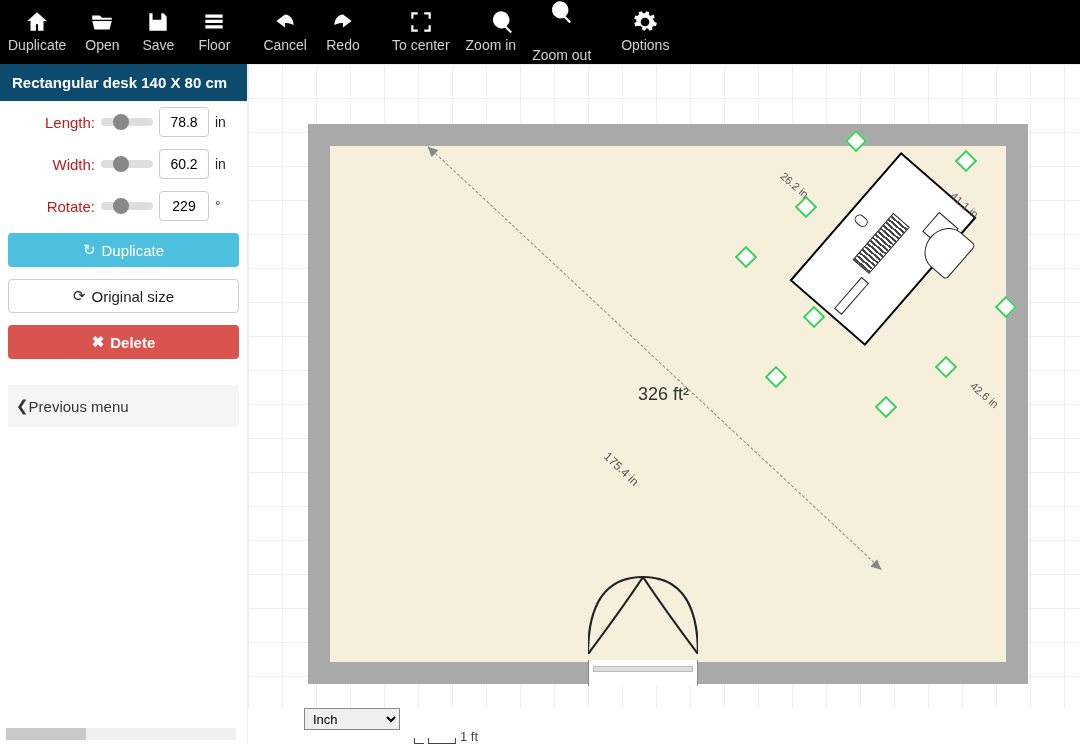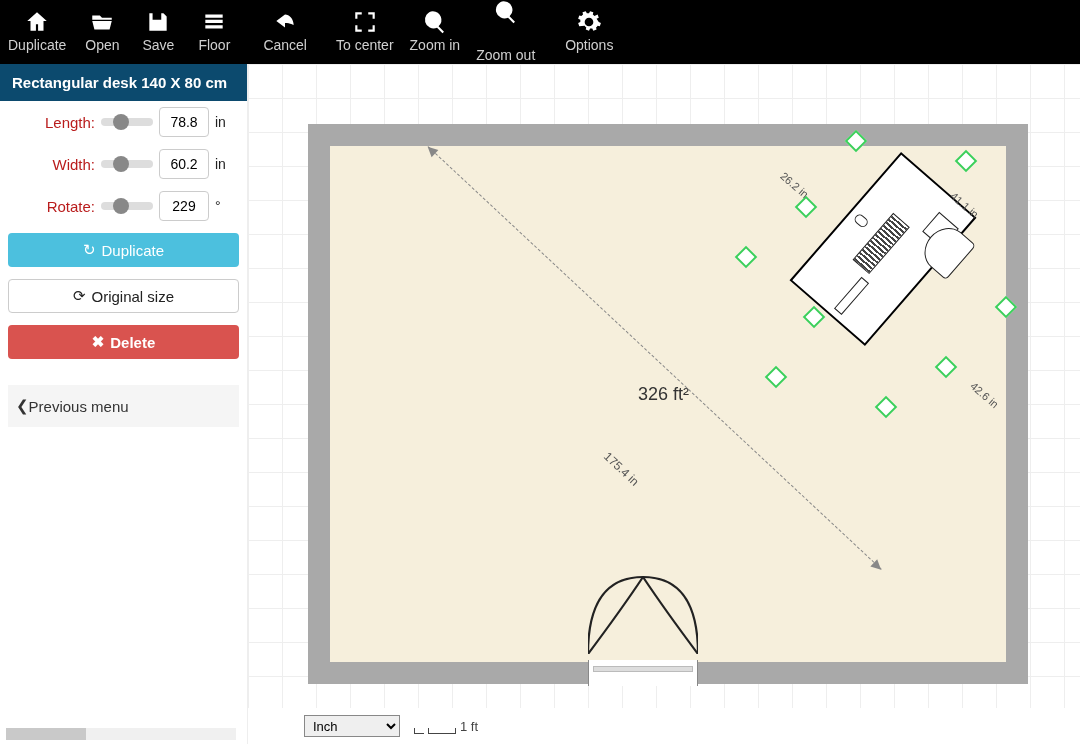--- a/index.html
+++ b/index.html
@@ -14,21 +14,21 @@
     display:flex; flex-direction:column; align-items:center; justify-content:center;
     min-width:56px; padding:4px 8px 6px 8px; cursor:pointer; color:#d0d0d0;
   }
   .tool-btn .lbl { margin-top:2px; font-size:14px; }
   .tool-sep { width:1px; background:#fff; margin:8px 6px; }
   .ico { width:26px; height:26px; display:flex; align-items:center; justify-content:center;}
   .ico svg { fill:#fff; }
   
   .tool-btn.archi{min-width:70px;}
   .tool-btn.center{min-width:70px;}
-  .tool-btn.zoomin{min-width:64px;}
+  .tool-btn.zoomin{min-width:64px;align-items:flex-end;}
   .tool-btn.zoomout{min-width:74px;gap:20px;}
   .tool-btn.options{min-width:66px;}
 
   
   .body { display:flex; height:calc(100% - 64px); position:relative;}
   .sidebar {
     width:248px; background:#fff; border-right:1px solid #eee;
     display:flex; flex-direction:column;
   }
   .sb-header {
@@ -137,21 +137,21 @@
   .door{
     position:absolute; left:340px; top:480px; width:110px; height:110px;
   }
   .door svg{width:100%;height:100%;}
   .door-gap{position:absolute; left:340px; top:596px; width:110px; height:26px; background:#fff; border-left:1px solid #888;border-right:1px solid #888;}
   .door-gap .bar{margin:6px 4px;height:6px;background:#ddd;border:1px solid #bbb;}
 
   
   .bottom-bar{
     position:absolute; left:0; right:0; bottom:0; height:36px;
-    display:flex; align-items:center; gap:14px; padding-left:56px;
+    display:flex; gap:14px; padding-left:56px;
     background:#fff;
   }
   .unit-select{height:22px; width:96px; border:1px solid #888; font-size:13px; padding:0 4px;}
   .scale{display:flex; align-items:flex-end; gap:4px; color:#444; font-size:13px;}
   .scale .u{width:10px;height:6px;border-left:1px solid #444;border-bottom:1px solid #444;}
   .scale .u2{width:28px;height:6px;border-left:1px solid #444;border-bottom:1px solid #444;border-right:1px solid #444;}
 </style>
 </head>
 <body>
 
@@ -192,20 +192,28 @@
   </div>
   <div class="tool-sep"></div>
   <div class="tool-group">
     <div class="tool-btn">
       <span class="ico">
           <svg viewBox="0 0 24 24">
             <path d="M12 5l-8 6 8 6v-4c5 0 8 2 8 2 0-6-4-10-8-10z"></path>
           </svg>
         </span>
       <span class="lbl">Cancel</span>
+    </div>
+    <div class="tool-btn">
+      <span class="ico">
+          <svg viewBox="0 0 24 24">
+            <path d="M12 5l8 6-8 6v-4c-5 0-8 2-8 2 0-6 4-10 8-10z"></path>
+          </svg>
+        </span>
+      <span class="lbl">Redo</span>
     </div>
   </div>
   <div class="tool-sep"></div>
   <div class="tool-group">
     <div class="tool-btn center">
       <span class="ico">
           <svg viewBox="0 0 24 24">
             <path d="M3 3h6v2H5v4H3zM21 3v6h-2V5h-4V3zM3 21v-6h2v4h4v2zM21 21h-6v-2h4v-4h2z"></path>
           </svg>
         </span>

